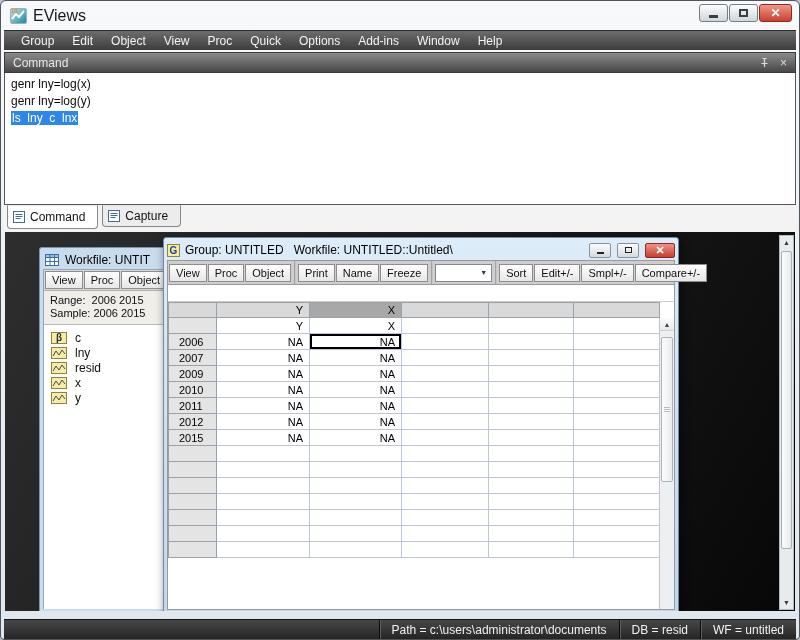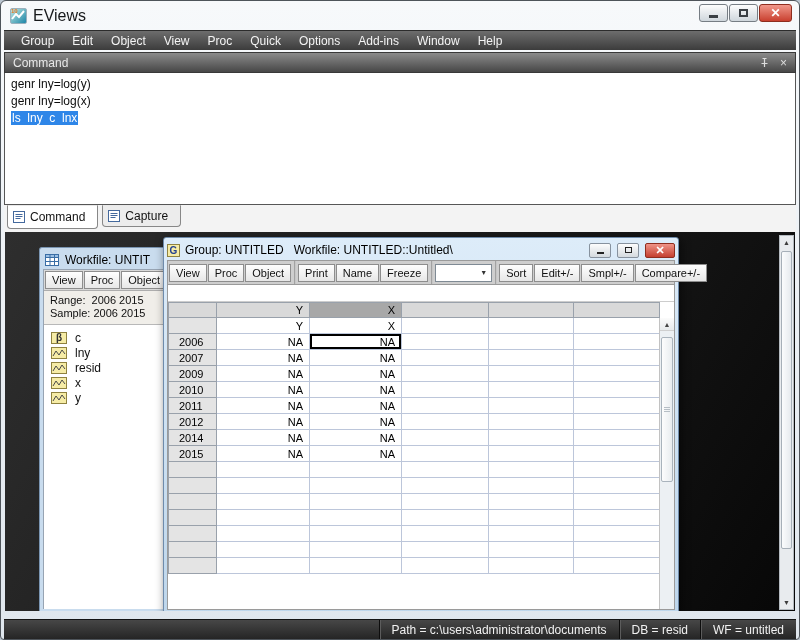--- a/index.html
+++ b/index.html
@@ -171,22 +171,22 @@
     <span>Command</span>
     <span class="sp"></span>
     <span class="ticon">
       <svg width="11" height="11" viewBox="0 0 11 11">
           <path d="M3.5 1.5 h4 M5.5 2 v4.5 M2.5 6.5 h6 M5.5 7 v3" stroke="#dddddd" stroke-width="1.2" fill="none"></path>
         </svg>
     </span>
     <span class="ticon">×</span>
   </div>
   <div class="cmd-body">
+    <div class="pre">genr lny=log(x)</div>
     <div class="pre">genr lny=log(y)</div>
-    <div class="pre">genr lny=log(x)</div>
     <div><span class="sel-line">ls  lny  c  lnx</span></div>
   </div>
 
   <div class="tabstrip">
     <span class="tab">
       <svg width="12" height="12" viewBox="0 0 12 12">
           <rect x="0.5" y="0.5" width="11" height="11" fill="#ffffff" stroke="#44699d"></rect>
           <path d="M2.5 3.5 h7 M2.5 5.5 h7 M2.5 7.5 h5" stroke="#44699d"></path>
         </svg>
       <span>Command</span>
@@ -369,28 +369,20 @@
             </tr>
             <tr>
               <th class="rowh">2012</th>
               <td class="cell">NA</td>
               <td class="cell">NA</td>
               <td class="cell"></td>
                   <td class="cell"></td>
                   <td class="cell"></td>
             </tr>
             <tr>
-              <th class="rowh">2014</th>
-              <td class="cell">NA</td>
-              <td class="cell">NA</td>
-              <td class="cell"></td>
-                  <td class="cell"></td>
-                  <td class="cell"></td>
-            </tr>
-            <tr>
               <th class="rowh">2015</th>
               <td class="cell">NA</td>
               <td class="cell">NA</td>
               <td class="cell"></td>
                   <td class="cell"></td>
                   <td class="cell"></td>
             </tr>
             <tr>
                   <th class="rowh"></th>
                   <td class="cell"></td>

